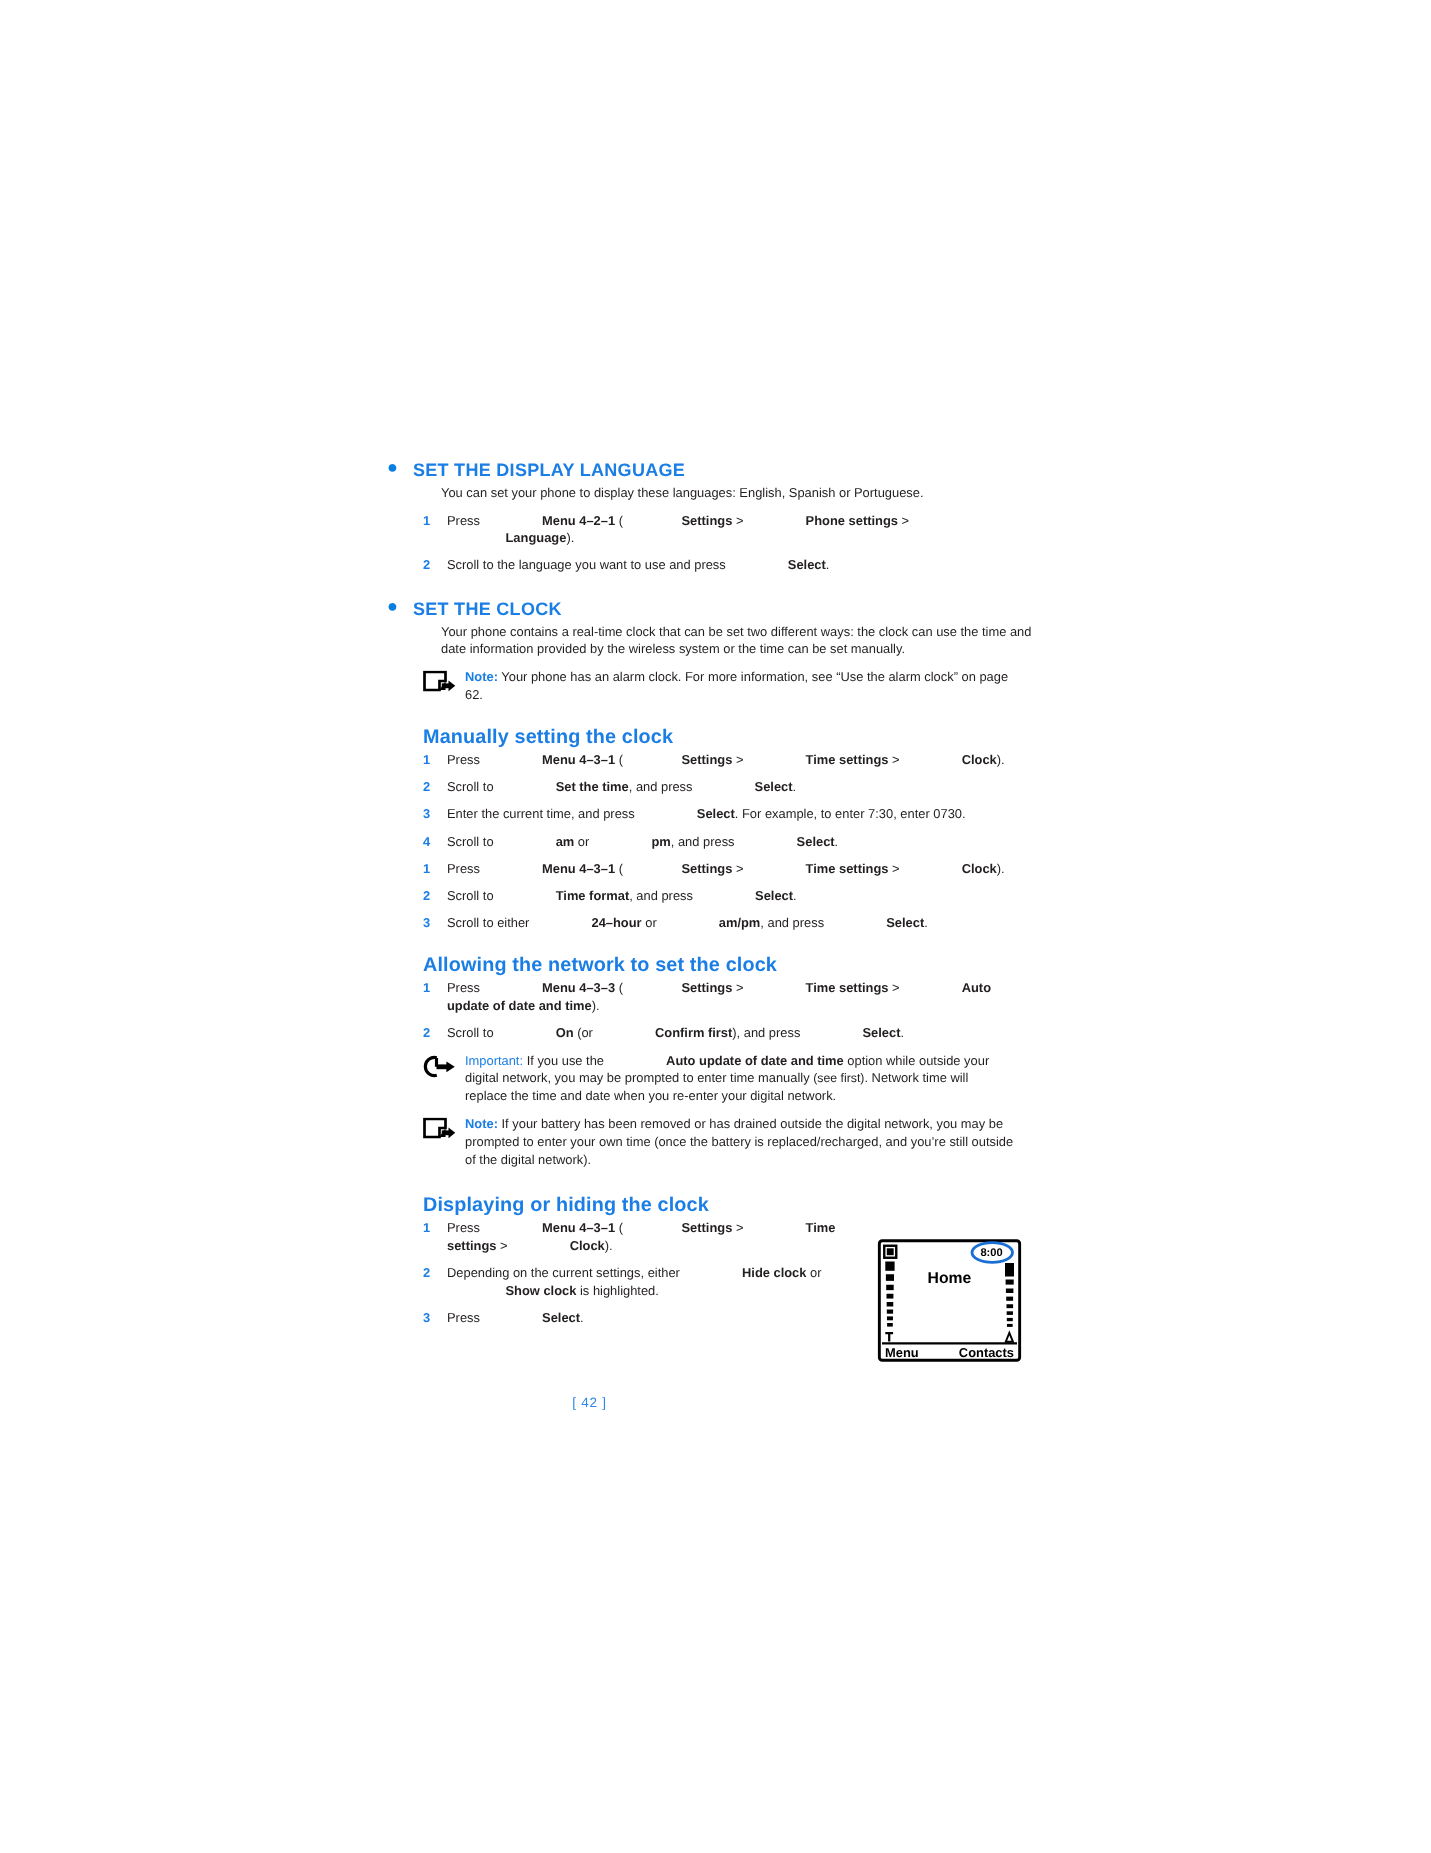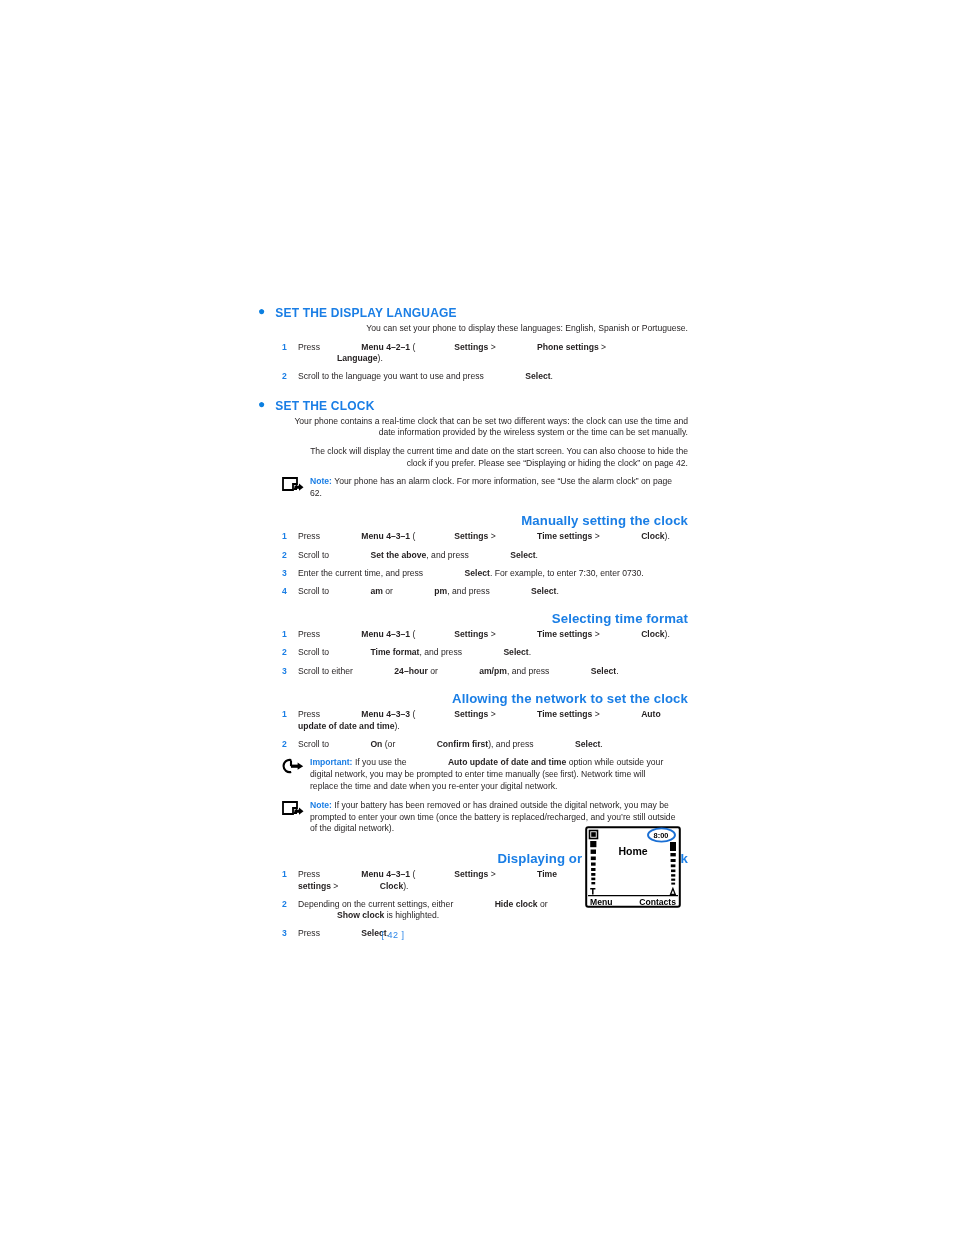--- a/index.html
+++ b/index.html
@@ -53,30 +53,29 @@
     letter-spacing: 0.2px;
     color: #1a7ee5;
     font-family: "Liberation Sans", sans-serif;
   }
   h2.sub-title {
     margin: 14px 0 3px 24px;
     font-size: 13.2px;
     font-weight: bold;
     color: #1a7ee5;
     letter-spacing: 0.1px;
-    text-align: right;
   }
 
   
   p.body {
     margin: 0 0 7px 36px;
     font-size: 8.6px;
     line-height: 11.6px;
     color: #231f20;
-    text-align: right;
+    text-align: left;
   }
 
   
   ol.steps {
     list-style: none;
     margin: 2px 0 0 24px;
     padding: 0;
   }
   ol.steps li {
     position: relative;
@@ -110,21 +109,21 @@
     position: relative;
     margin-top: 1px;
   }
   .callout .ctext {
     flex: 1 1 auto;
     font-size: 8.6px;
     line-height: 11.6px;
     color: #231f20;
   }
   .lbl-note { color: #1a7ee5; font-weight: bold; }
-  .lbl-imp  { color: #1a7ee5; font-weight: bold; }
+  .lbl-imp  { color: #1a7ee5; font-weight: normal; }
   .small-paren { font-size: 8.2px; }
 
   
   .icon-note { display:block; }
   .icon-important { display:block; }
 
   
   .phone {
     position: absolute;
     left: 585px;
@@ -173,21 +172,20 @@
         <span class="num">2</span>
         <span>Scroll to the language you want to use and press <b>Select</b>.</span>
       </li>
     </ol>
 
     <div class="h1row" style="margin-top:16px">
       <span class="bullet">●</span>
       <h1 class="sec-title">SET THE CLOCK</h1>
     </div>
     <p class="body">Your phone contains a real-time clock that can be set two different ways: the clock can use the time and date information provided by the wireless system or the time can be set manually.</p>
-    <p class="body">The clock will display the current time and date on the start screen. You can also choose to hide the clock if you prefer. Please see “Displaying or hiding the clock” on page 42.</p>
 
     <div class="callout">
       <span class="ico">
         <svg class="icon-note" width="22" height="16" viewBox="0 0 22 16" xmlns="http://www.w3.org/2000/svg">
           <path d="M1 1 H15 V7 H11 V13 H1 Z" fill="#ffffff" stroke="#000000" stroke-width="1.8"></path>
           <path d="M11 13 H15 V7 Z" fill="#000000"></path>
           <rect x="12.5" y="8.6" width="5.5" height="3.2" fill="#000000"></rect>
           <path d="M17 6.6 L21.5 10.2 L17 13.8 Z" fill="#000000"></path>
         </svg>
       </span>
@@ -195,33 +193,32 @@
     </div>
 
     <h2 class="sub-title">Manually setting the clock</h2>
     <ol class="steps">
       <li>
         <span class="num">1</span>
         <span>Press <b>Menu 4–3–1</b> (<b>Settings</b> <span class="gt">&gt;</span> <b>Time settings</b> <span class="gt">&gt;</span> <b>Clock</b>).</span>
       </li>
       <li>
         <span class="num">2</span>
-        <span>Scroll to <b>Set the above</b>, and press <b>Select</b>.</span>
+        <span>Scroll to <b>Set the time</b>, and press <b>Select</b>.</span>
       </li>
       <li>
         <span class="num">3</span>
         <span>Enter the current time, and press <b>Select</b>. For example, to enter 7:30, enter 0730.</span>
       </li>
       <li>
         <span class="num">4</span>
         <span>Scroll to <b>am</b> or <b>pm</b>, and press <b>Select</b>.</span>
       </li>
     </ol>
 
-    <h2 class="sub-title">Selecting time format</h2>
     <ol class="steps">
       <li>
         <span class="num">1</span>
         <span>Press <b>Menu 4–3–1</b> (<b>Settings</b> <span class="gt">&gt;</span> <b>Time settings</b> <span class="gt">&gt;</span> <b>Clock</b>).</span>
       </li>
       <li>
         <span class="num">2</span>
         <span>Scroll to <b>Time format</b>, and press <b>Select</b>.</span>
       </li>
       <li>

